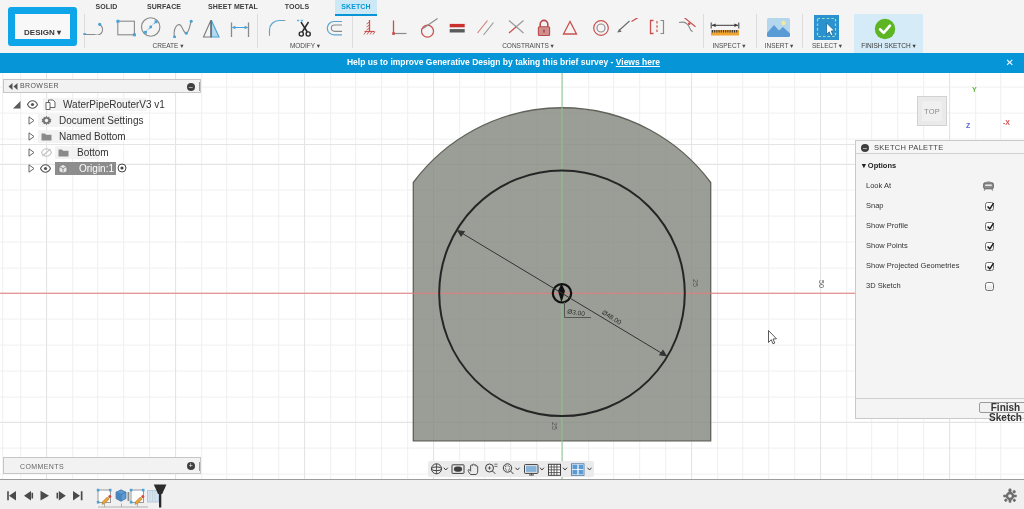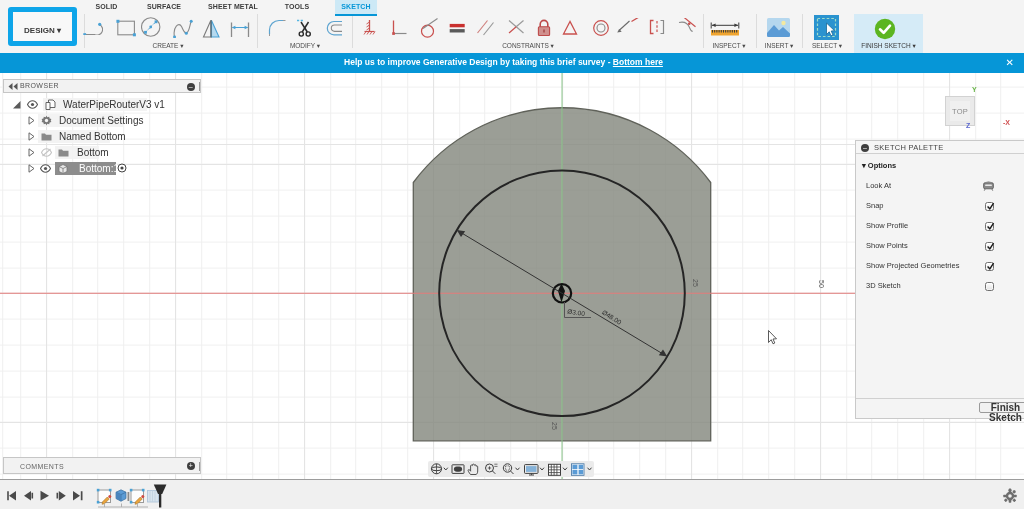--- a/index.html
+++ b/index.html
@@ -5,21 +5,21 @@
   * { margin:0; padding:0; box-sizing:border-box; }
   html,body { width:1024px; height:509px; overflow:hidden; }
   body { font-family:"Liberation Sans", sans-serif; position:relative; background:#fff; }
   .abs { position:absolute; }
   
   #toolbar { left:0; top:0; width:1024px; height:53px; background:#f4f4f4; }
   .tab { top:0; z-index:3; height:15.5px; font-size:7px; font-weight:700; color:#3c3c3c; letter-spacing:.1px; line-height:13.5px; text-align:center; }
   #tab-sketch { background:#cde9f6; color:#0696d7; border-bottom:2.5px solid #0696d7; }
   .seclabel { top:41.5px; height:9px; font-size:6.5px; color:#4a4a4a; text-align:center; white-space:nowrap; }
   .sep { top:14px; height:34px; width:1px; background:#dcdcdc; }
-  #designbtn { left:8px; top:7px; width:69px; height:39px; background:#f8f8f8; border:5px solid #0ea5e9; border-radius:3px; text-align:center; line-height:37px; font-size:8px; font-weight:700; color:#3a3a3a; }
+  #designbtn { left:8px; top:7px; width:69px; height:39px; background:#f8f8f8; border:7px solid #0ea5e9; border-radius:3px; text-align:center; line-height:37px; font-size:8px; font-weight:700; color:#3a3a3a; }
   .ico { top:18px; width:20px; height:20px; }
   #finishblock { left:854px; top:14px; width:69px; height:39px; background:#d5ebf7; }
   
   #banner { left:0; top:53px; width:1024px; height:19.5px; background:#0696d7; color:#fff; font-size:8.5px; font-weight:700; text-align:center; line-height:19.5px; padding-right:17px; }
   #banner u { text-decoration:underline; }
   #banner .x { position:absolute; right:10px; top:0; font-size:10px; font-weight:400; }
   
   #canvas { left:0; top:72px; width:1024px; height:406.5px; background-color:#fff;
     background-image:
       repeating-linear-gradient(90deg,#e4e4e4 0 1px,transparent 1px 129px),
@@ -32,21 +32,21 @@
   #commentsbar { left:3px; top:457px; width:198px; height:16.5px; background:#f2f2f2; border:1px solid #c6c6c6; font-size:7px; color:#666; line-height:15.5px; letter-spacing:.4px; }
   .treebg { background:rgba(242,242,242,.92); height:13px; font-size:10px; color:#333; line-height:13px; white-space:nowrap; }
   .circbtn { width:8px; height:8px; border-radius:50%; background:#3f3f3f; color:#fff; text-align:center; font-size:7px; line-height:7px; }
   
   #palette { left:855px; top:140px; width:184px; height:279px; background:#f4f4f4; border:1px solid #c9c9c9; font-size:7.5px; color:#333; }
   #palette .row { position:relative; height:20px; line-height:20px; padding-left:10px; }
   #palette .ctl { position:absolute; right:44px; top:5.5px; }
   .cb { width:9px; height:9px; border:1px solid #707070; border-radius:2.5px; background:linear-gradient(#fefefe,#e2e2e2); position:relative; box-shadow:inset 0 0 0 0.5px #fff; }
   #finishbtn { position:absolute; right:6px; bottom:5px; width:53px; height:11.5px; border:1px solid #9a9a9a; border-radius:2px; background:#f1f1f1; font-size:10px; color:#333; text-align:center; line-height:10.5px;font-weight:bold; }
   
-  #viewcube { left:945px; top:96px; width:30px; height:30px; background:#eaeaea; border:1px solid #d2d2d2; }
+  #viewcube { left:917px; top:96px; width:30px; height:30px; background:#eaeaea; border:1px solid #d2d2d2; }
   #viewcube .inner { position:absolute; left:4px; top:4px; right:4px; bottom:4px; background:#f0f0f0; text-align:center; font-size:7.5px; color:#8a8a8a; line-height:21px; letter-spacing:.3px; }
   
   #navbar { left:428px; top:461px; width:166px; height:15.5px; background:#ebebeb; border-radius:2px; }
   #timeline { left:0; top:478.5px; width:1024px; height:30.5px; background:#f0f0f0; border-top:1px solid #9c9c9c; }
 </style>
 </head>
 <body>
 
 <div id="canvas" class="abs">
 <svg width="1024" height="407" viewBox="0 0 1024 407">
@@ -142,21 +142,21 @@
       <path d="M0.5,1.5 H4 L5,2.8 H10.5 V8.5 H0.5 Z" fill="#8a8a8a"></path>
     </svg>
 
   <svg class="abs" style="left:28px;top:67.5px" width="7" height="9" viewBox="0 0 7 9">
       <path d="M1,0.8 L6,4.5 L1,8.2 Z" fill="none" stroke="#666" stroke-width="1"></path>
     </svg>
   <svg class="abs" style="left:40px;top:68px" width="11" height="9" viewBox="0 0 11 9">
       <path d="M0.5,4.5 C2,1.5 4,0.8 5.5,0.8 C7,0.8 9,1.5 10.5,4.5 C9,7.5 7,8.2 5.5,8.2 C4,8.2 2,7.5 0.5,4.5 Z" fill="none" stroke="#555" stroke-width="1.1"></path>
       <circle cx="5.5" cy="4.5" r="1.6" fill="#555"></circle>
     </svg>
-  <div class="treebg abs" style="left:55px;top:66px;width:61px;padding-left:24px;background:#8d8d8d;color:#fff;">Bottom:1</div>
+  <div class="treebg abs" style="left:55px;top:66px;width:61px;padding-left:24px;background:#8d8d8d;color:#fff;">Origin:1</div>
   <svg class="abs" style="left:57px;top:66.5px" width="12" height="12" viewBox="0 0 12 12">
       <path d="M2,3.5 L6,1.5 L10,3.5 L10,8.5 L6,10.5 L2,8.5 Z" fill="#e8e8e8" stroke="#777" stroke-width="0.8"></path>
       <path d="M2,3.5 L6,5.5 L10,3.5 M6,5.5 V10.5" fill="none" stroke="#777" stroke-width="0.8"></path>
     </svg>
   <svg class="abs" style="left:117px;top:67px" width="10" height="10" viewBox="0 0 10 10">
       <circle cx="5" cy="5" r="4" fill="#fff" stroke="#444" stroke-width="1"></circle>
       <circle cx="5" cy="5" r="1.6" fill="#444"></circle>
     </svg>
 </div>
 
@@ -463,13 +463,13 @@
       <rect x="0" y="0" width="25" height="25" fill="#2a93cf"></rect>
       <rect x="3.5" y="3.5" width="18" height="18" fill="none" stroke="#9fdcc8" stroke-width="1.2" stroke-dasharray="2.6 2"></rect>
       <path d="M12.5,8 V19.5 L15.2,16.8 L17,20.8 L19,20 L17.2,16 L20.5,15.7 Z" fill="#fff" stroke="#1b6a97" stroke-width="0.8"></path>
     </svg>
 
   <svg class="abs" style="left:874px;top:18px;width:22px;height:22px" viewBox="0 0 22 22">
       <circle cx="11" cy="11" r="10.2" fill="#5cb521"></circle>
       <path d="M6,11.3 L9.6,14.8 L16,7.6" fill="none" stroke="#fff" stroke-width="2.6" stroke-linecap="round" stroke-linejoin="round"></path>
     </svg>
 </div>
-<div id="banner" class="abs">Help us to improve Generative Design by taking this brief survey - <u>Bottom here</u><span class="x">✕</span></div>
+<div id="banner" class="abs">Help us to improve Generative Design by taking this brief survey - <u>Views here</u><span class="x">✕</span></div>
 
 </body></html>

